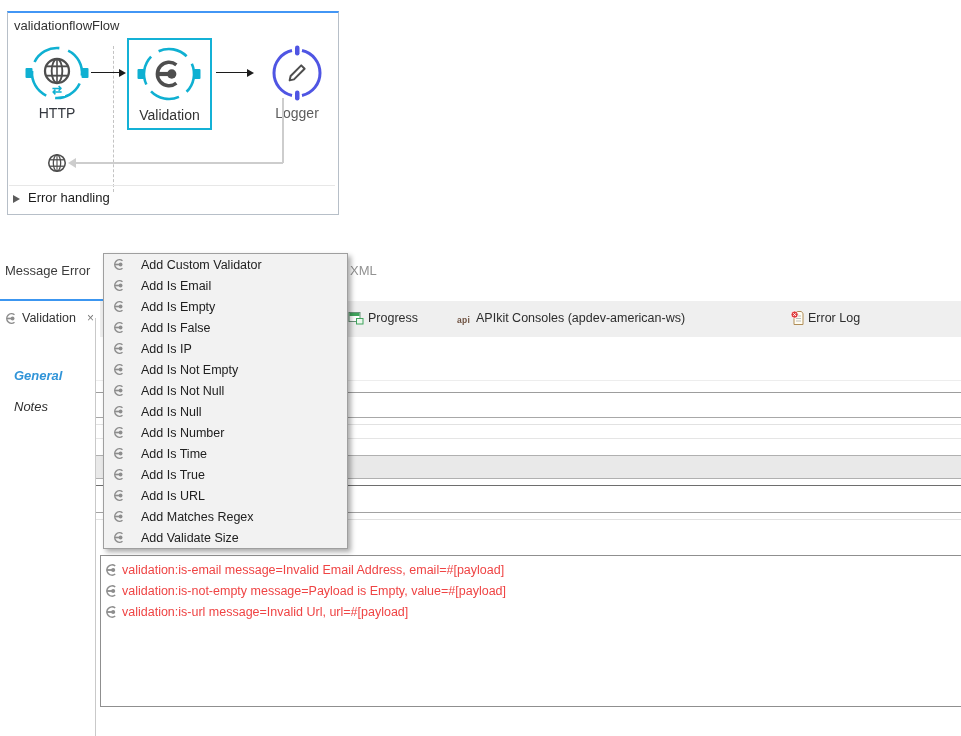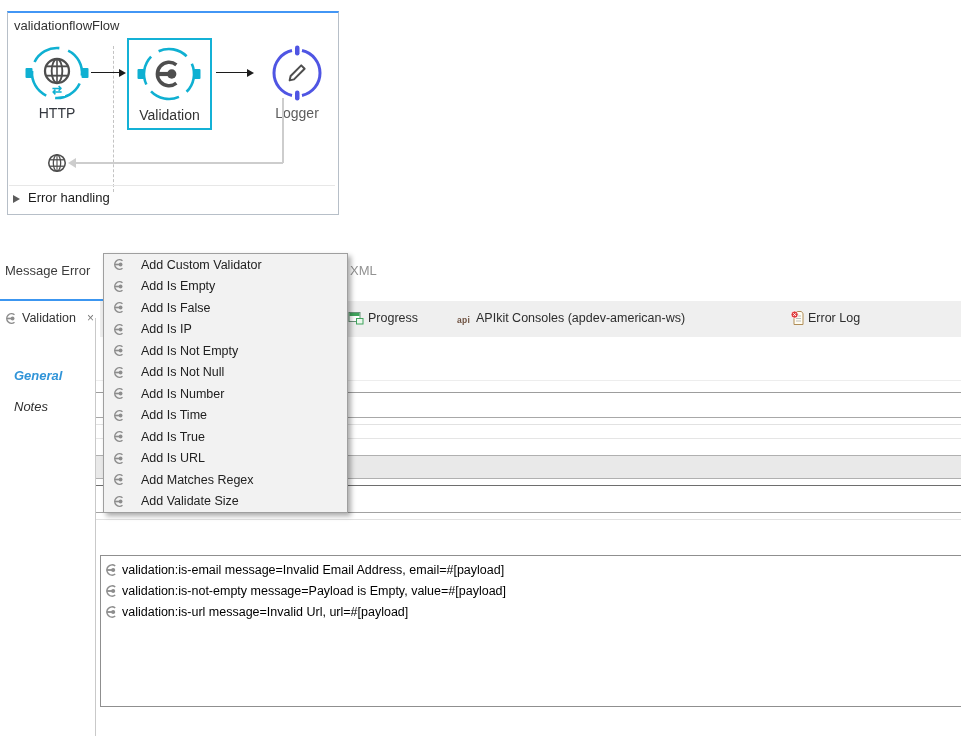--- a/index.html
+++ b/index.html
@@ -51,24 +51,24 @@
   .side-item.normal{color:#2e2e2e;}
 
   
   .fline{left:96px;width:865px;height:1px;}
   .fband{left:96px;top:455px;width:865px;height:22px;background:#e9e9e9;
          border-top:1px solid #b0b0b0;border-bottom:1px solid #b0b0b0;}
   .vlist{left:100px;top:555px;width:862px;height:152px;background:#fff;
          border:1px solid #8f8f8f;box-sizing:border-box;padding-top:3px;}
   .vrow{display:flex;align-items:center;height:21px;padding-left:4px;}
   .vrow svg{width:14px;height:14px;color:#8d8d8d;flex:none;margin-right:3px;}
-  .vrow span{font-size:12.5px;color:#000000;white-space:nowrap;}
-
-  
-  .ctx-menu{left:103px;top:253px;width:245px;height:260px;background:#f2f2f2;
+  .vrow span{font-size:12.5px;color:#ef4444;white-space:nowrap;}
+
+  
+  .ctx-menu{left:103px;top:253px;width:245px;height:296px;background:#f2f2f2;
             border:1px solid #9f9f9f;box-sizing:border-box;z-index:50;
             box-shadow:3px 3px 5px rgba(0,0,0,.33);display:flex;flex-direction:column;}
   .menu-item{flex:1;display:flex;align-items:center;padding-left:9px;cursor:default;}
   .menu-item svg{width:13px;height:13px;color:#8d8d8d;flex:none;margin-right:15px;}
   .menu-item span{font-size:12.5px;color:#212121;white-space:nowrap;}
 </style>
 </head>
 <body>
 
 <svg width="0" height="0" style="position:absolute" aria-hidden="true">
@@ -226,20 +226,26 @@
     <div class="menu-item">
       <svg viewBox="0 0 20 20">
           <use href="#val-icon" width="20" height="20"></use>
         </svg>
       <span>Add Custom Validator</span>
     </div>
     <div class="menu-item">
       <svg viewBox="0 0 20 20">
           <use href="#val-icon" width="20" height="20"></use>
         </svg>
+      <span>Add Is Email</span>
+    </div>
+    <div class="menu-item">
+      <svg viewBox="0 0 20 20">
+          <use href="#val-icon" width="20" height="20"></use>
+        </svg>
       <span>Add Is Empty</span>
     </div>
     <div class="menu-item">
       <svg viewBox="0 0 20 20">
           <use href="#val-icon" width="20" height="20"></use>
         </svg>
       <span>Add Is False</span>
     </div>
     <div class="menu-item">
       <svg viewBox="0 0 20 20">
@@ -256,20 +262,26 @@
     <div class="menu-item">
       <svg viewBox="0 0 20 20">
           <use href="#val-icon" width="20" height="20"></use>
         </svg>
       <span>Add Is Not Null</span>
     </div>
     <div class="menu-item">
       <svg viewBox="0 0 20 20">
           <use href="#val-icon" width="20" height="20"></use>
         </svg>
+      <span>Add Is Null</span>
+    </div>
+    <div class="menu-item">
+      <svg viewBox="0 0 20 20">
+          <use href="#val-icon" width="20" height="20"></use>
+        </svg>
       <span>Add Is Number</span>
     </div>
     <div class="menu-item">
       <svg viewBox="0 0 20 20">
           <use href="#val-icon" width="20" height="20"></use>
         </svg>
       <span>Add Is Time</span>
     </div>
     <div class="menu-item">
       <svg viewBox="0 0 20 20">

